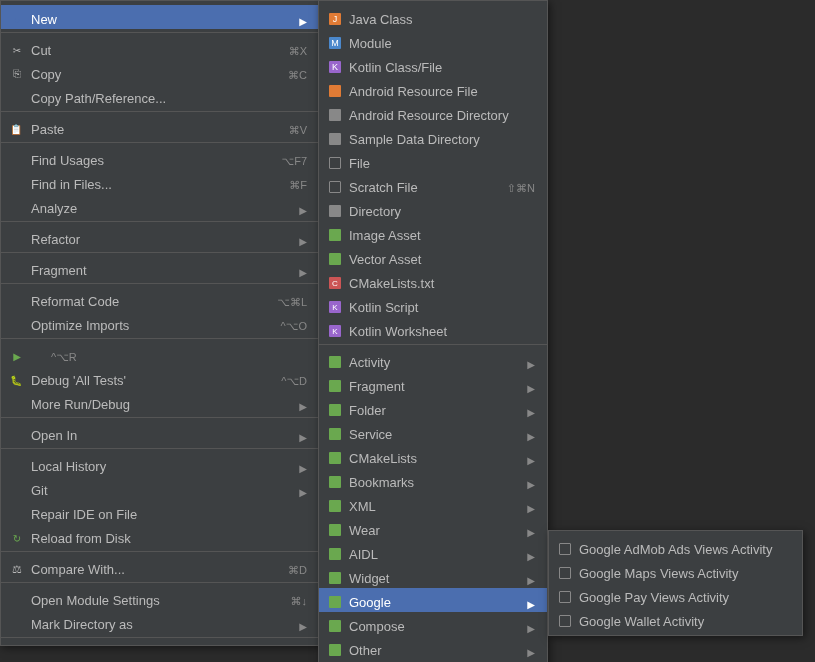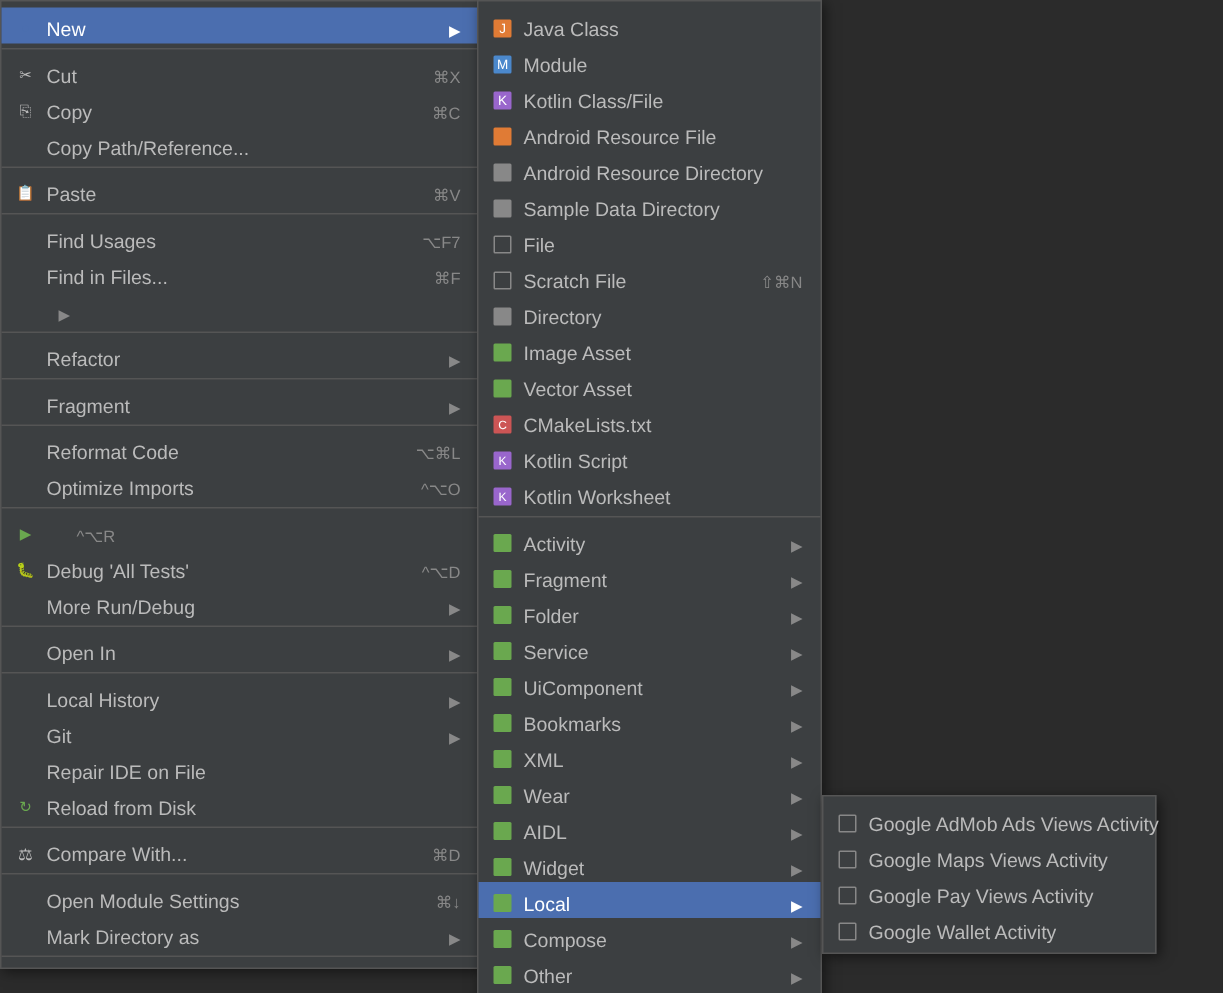--- a/index.html
+++ b/index.html
@@ -93,21 +93,21 @@
       box-shadow: 2px 2px 8px rgba(0,0,0,0.5);
       padding: 4px 0;
       z-index: 11;
     }
 
     
     .menu-level3 {
       position: absolute;
       top: 530px;
       left: 548px;
-      width: 223px;
+      width: 255px;
       background: #3c3f41;
       border: 1px solid #555;
       box-shadow: 2px 2px 8px rgba(0,0,0,0.5);
       padding: 4px 0;
       z-index: 12;
     }
 
     
     .icon-green { color: #6aa84f; }
     .icon-orange { color: #e6781e; }
@@ -171,20 +171,21 @@
     <span class="label">Find Usages</span>
     <span class="shortcut">⌥F7</span>
   </div>
   <div class="menu-item">
     <span class="icon"></span>
     <span class="label">Find in Files...</span>
     <span class="shortcut">⌘F</span>
   </div>
   <div class="menu-item">
     <span class="icon"></span>
+    <span class="label">Analyze</span>
     <span class="arrow">▶</span>
   </div>
   <div class="separator"></div>
   <div class="menu-item">
     <span class="icon"></span>
     <span class="label">Refactor</span>
     <span class="arrow">▶</span>
   </div>
   <div class="separator"></div>
   <div class="menu-item">
@@ -376,21 +377,21 @@
     <span class="icon icon-green">
       <span class="sq sq-green"></span>
     </span>
     <span class="label">Service</span>
     <span class="arrow">▶</span>
   </div>
   <div class="menu-item">
     <span class="icon icon-green">
       <span class="sq sq-green"></span>
     </span>
-    <span class="label">UiComponent</span>
+    <span class="label">CMakeLists</span>
     <span class="arrow">▶</span>
   </div>
   <div class="menu-item">
     <span class="icon icon-green">
       <span class="sq sq-green"></span>
     </span>
     <span class="label">Bookmarks</span>
     <span class="arrow">▶</span>
   </div>
   <div class="menu-item">
@@ -418,21 +419,21 @@
     <span class="icon icon-green">
       <span class="sq sq-green"></span>
     </span>
     <span class="label">Widget</span>
     <span class="arrow">▶</span>
   </div>
   <div class="menu-item google-highlight">
     <span class="icon">
       <span class="sq sq-green"></span>
     </span>
-    <span class="label">Local</span>
+    <span class="label">Google</span>
     <span class="arrow" style="color:#fff;">▶</span>
   </div>
   <div class="menu-item">
     <span class="icon icon-green">
       <span class="sq sq-green"></span>
     </span>
     <span class="label">Compose</span>
     <span class="arrow">▶</span>
   </div>
   <div class="menu-item">

